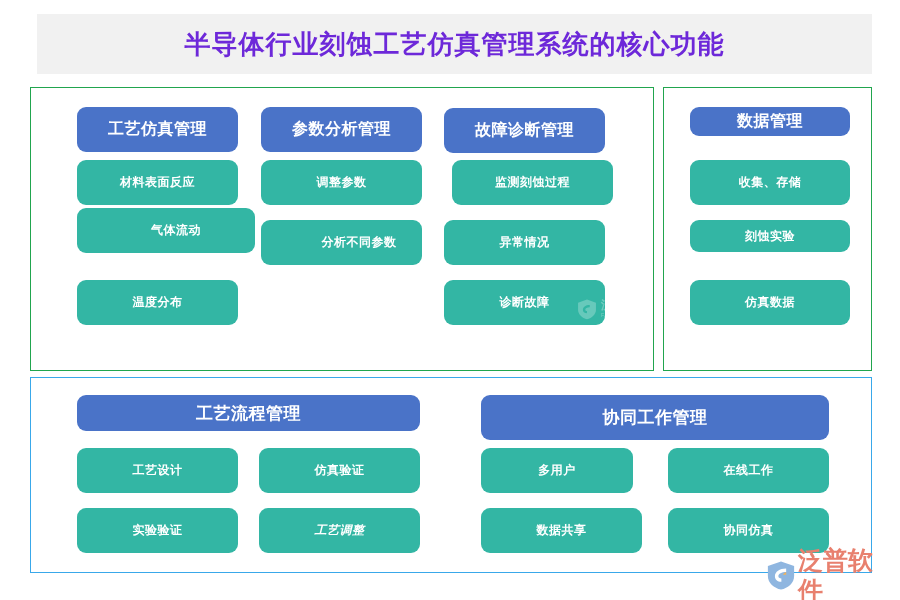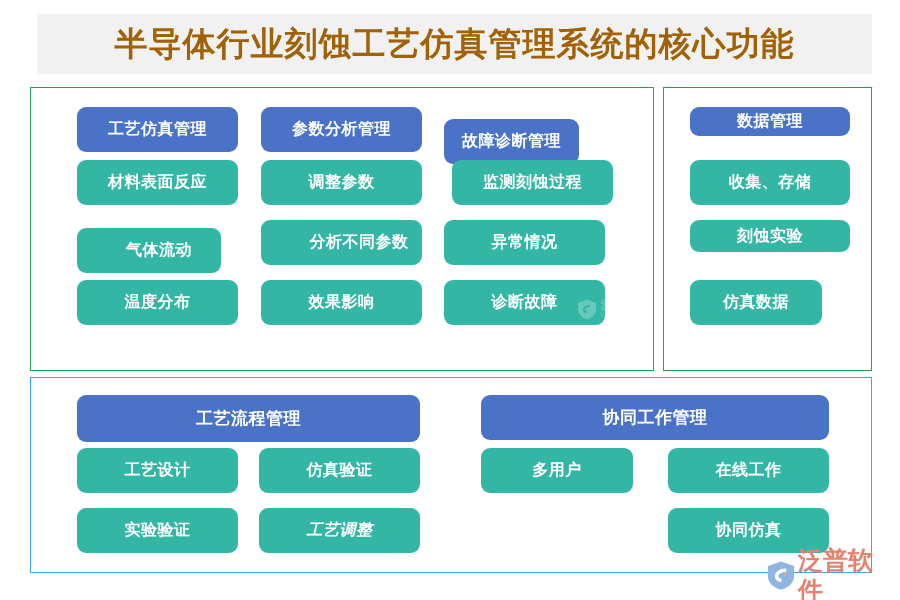--- a/index.html
+++ b/index.html
@@ -17,23 +17,23 @@
 
   
   .header-band {
     position: absolute;
     left: 37px; top: 14px;
     width: 835px; height: 60px;
     background: #f1f1f1;
     display: flex; align-items: center; justify-content: center;
   }
   .header-title {
-    font-size: 33px;
+    font-size: 26px;
     font-weight: bold;
-    color: #a16207;
+    color: #6d28d9;
     letter-spacing: 1px;
     white-space: nowrap;
   }
 
   
   .panel {
     position: absolute;
     background: #ffffff;
   }
   .panel-top-left {
@@ -59,21 +59,21 @@
     display: flex;
     align-items: center;
     justify-content: center;
     color: #ffffff;
     font-weight: bold;
     white-space: nowrap;
     letter-spacing: 0.5px;
   }
   .box.blue  { background: #4a73c8; }
   .box.teal  { background: #33b6a4; }
-  .box.small { font-size: 16px; }
+  .box.small { font-size: 12px; }
   .box.head  { font-size: 16px; }
   .box.grouphead { font-size: 17px; }
 
   
   .watermark-mid {
     position: absolute;
     left: 576px; top: 292px;
     width: 92px; height: 34px;
     display: flex; align-items: center;
     opacity: 0.30;
@@ -110,63 +110,63 @@
 <div id="root">
 
   <div class="header-band">
     <div class="header-title">半导体行业刻蚀工艺仿真管理系统的核心功能</div>
   </div>
 
   <div class="panel panel-top-left">
 
     <div class="box blue head" style="left:46px; top:19px; width:161px; height:45px;">工艺仿真管理</div>
     <div class="box teal small" style="left:46px; top:72px; width:161px; height:45px;">材料表面反应</div>
-    <div class="box teal small" style="left:46px; top:140px; width:144px; height:45px;padding-left:20px;">气体流动</div>
+    <div class="box teal small" style="left:46px; top:120px; width:178px; height:45px;padding-left:20px;">气体流动</div>
     <div class="box teal small" style="left:46px; top:192px; width:161px; height:45px;">温度分布</div>
 
     <div class="box blue head" style="left:230px; top:19px; width:161px; height:45px;">参数分析管理</div>
     <div class="box teal small" style="left:230px; top:72px; width:161px; height:45px;">调整参数</div>
     <div class="box teal small" style="left:230px; top:132px; width:161px; height:45px;padding-left:35px;">分析不同参数</div>
-    <div class="box teal small" style="left:230px; top:192px; width:161px; height:45px;">效果影响</div>
 
-    <div class="box blue head" style="left:413px; top:31px; width:135px; height:45px;font-family:Liberation Mono, monospace;">故障诊断管理</div>
+    <div class="box blue head" style="left:413px; top:20px; width:161px; height:45px;font-family:Liberation Mono, monospace;">故障诊断管理</div>
     <div class="box teal small" style="left:421px; top:72px; width:161px; height:45px;">监测刻蚀过程</div>
     <div class="box teal small" style="left:413px; top:132px; width:161px; height:45px;">异常情况</div>
     <div class="box teal small" style="left:413px; top:192px; width:161px; height:45px;">诊断故障</div>
   </div>
 
   <div class="watermark-mid">
     <svg class="logo-mark" viewBox="0 0 32 32" style="width:22px;height:22px;">
       <path d="M16 2 L29 7 L29 17 C29 24 23 29 16 31 C9 29 3 24 3 17 L3 7 Z" fill="#ffffff" opacity="0.85"></path>
       <path d="M20 10 C14 10 10 13 10 17 C10 20 12 22 16 22 L16 19 C14.5 19 13.5 18.2 13.5 17 C13.5 15 16 13.4 20 13.4 Z" fill="#33b6a4"></path>
     </svg>
     <span class="wm-text">
       <span class="wm-main">泛普软件</span>
       <span class="wm-sub">FANPU SOFTWARE</span>
     </span>
   </div>
 
   <div class="panel panel-top-right">
     <div class="box blue head" style="left:26px; top:19px; width:160px; height:29px;">数据管理</div>
     <div class="box teal small" style="left:26px; top:72px; width:160px; height:45px;text-align:center;">收集、存储</div>
     <div class="box teal small" style="left:26px; top:132px; width:160px; height:32px;">刻蚀实验</div>
-    <div class="box teal small" style="left:26px; top:192px; width:132px; height:45px;">仿真数据</div>
+    <div class="box teal small" style="left:26px; top:192px; width:160px; height:45px;">仿真数据</div>
   </div>
 
   <div class="panel panel-bottom">
 
-    <div class="box blue grouphead" style="left:46px; top:17px; width:343px; height:47px;">工艺流程管理</div>
+    <div class="box blue grouphead" style="left:46px; top:17px; width:343px; height:36px;">工艺流程管理</div>
     <div class="box teal small" style="left:46px; top:70px; width:161px; height:45px;text-align:center;">工艺设计</div>
     <div class="box teal small" style="left:228px; top:70px; width:161px; height:45px;">仿真验证</div>
     <div class="box teal small" style="left:46px; top:130px; width:161px; height:45px;">实验验证</div>
     <div class="box teal small" style="left:228px; top:130px; width:161px; height:45px;font-style:italic;">工艺调整</div>
 
     <div class="box blue grouphead" style="left:450px; top:17px; width:348px; height:45px;">协同工作管理</div>
     <div class="box teal small" style="left:450px; top:70px; width:152px; height:45px;text-align:right;">多用户</div>
     <div class="box teal small" style="left:637px; top:70px; width:161px; height:45px;">在线工作</div>
+    <div class="box teal small" style="left:450px; top:130px; width:161px; height:45px;">数据共享</div>
     <div class="box teal small" style="left:637px; top:130px; width:161px; height:45px;">协同仿真</div>
   </div>
 
   <div class="logo">
     <div class="logo-row">
       <svg class="logo-mark" viewBox="0 0 32 32">
         <path d="M16 1.5 L30 6.5 L30 17 C30 24.5 23.5 30 16 31.5 C8.5 30 2 24.5 2 17 L2 6.5 Z" fill="#8fb6e0"></path>
         <path d="M21.5 9 C14.5 9 9.5 12.5 9.5 17.2 C9.5 20.8 12.2 23.2 16.4 23.2 L16.4 19.6 C14.4 19.6 13.2 18.6 13.2 17.2 C13.2 14.8 16.6 12.8 21.5 12.8 Z" fill="#ffffff"></path>
         <path d="M21.5 12.8 C21.5 12.8 19 14 18 15.6 L21.5 15.6 Z" fill="#f2b35a"></path>
       </svg>

